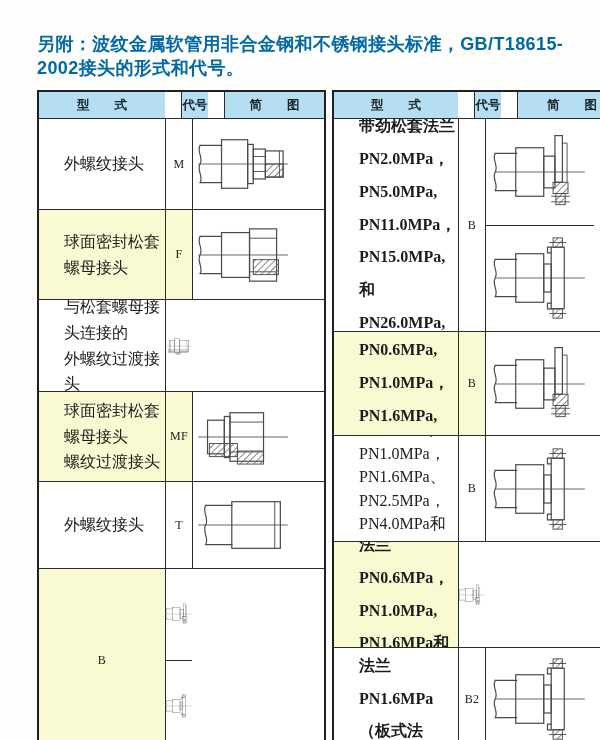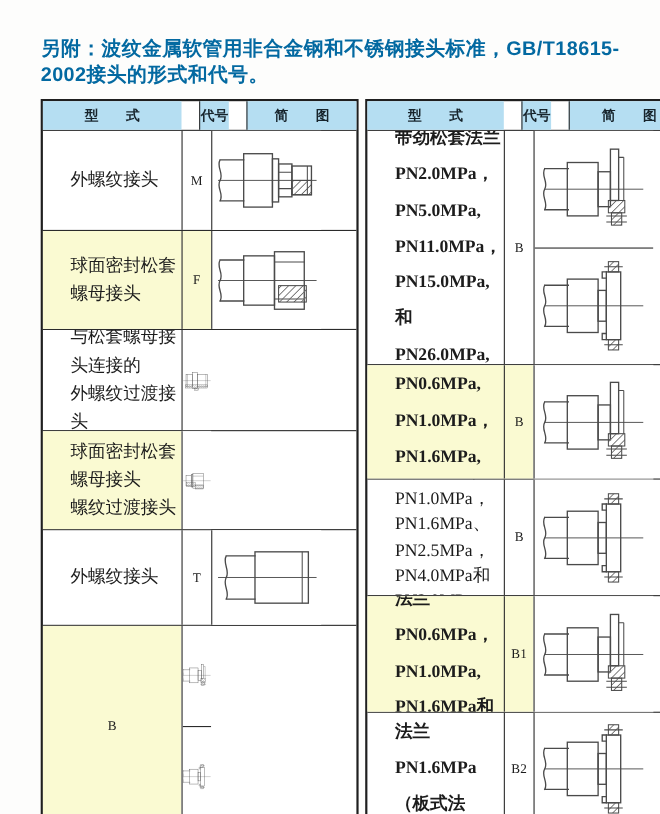--- a/index.html
+++ b/index.html
@@ -116,20 +116,21 @@
               <rect x="10" y="60" width="76" height="11" fill="url(#hatch)" stroke="#4a4a4a" stroke-width="1"></rect>
               <rect x="42" y="71" width="14" height="8" fill="url(#hatch)" stroke="#4a4a4a" stroke-width="1"></rect>
             </svg>
           </div>
       </div>
     </div>
 
     <div class="row hl" style="height:89px">
       <div class="c type">球面密封松套螺母接头
 螺纹过渡接头</div>
+      <div class="c code">MF</div>
       <div class="c sketch">
         <div class="dgm">
             <svg viewBox="0 0 100 90" width="94" height="84">
               <line x1="2" y1="45" x2="98" y2="45" stroke="#4a4a4a" stroke-width="0.9"></line>
               <rect x="12" y="27" width="18" height="36" stroke="#4a4a4a" stroke-width="1.3" fill="none" stroke-linecap="square"></rect>
               <rect x="30" y="23" width="6" height="44" stroke="#4a4a4a" stroke-width="1.3" fill="none" stroke-linecap="square"></rect>
               <rect x="36" y="19" width="36" height="52" stroke="#4a4a4a" stroke-width="1.3" fill="none" stroke-linecap="square"></rect>
               <line x1="36" y1="29" x2="72" y2="29" stroke="#4a4a4a" stroke-width="1"></line>
               <line x1="36" y1="61" x2="72" y2="61" stroke="#4a4a4a" stroke-width="1"></line>
               <rect x="14" y="52" width="30" height="14" fill="url(#hatch)" stroke="#4a4a4a" stroke-width="1"></rect>
@@ -284,21 +285,20 @@
               <line x1="60" y1="83" x2="78" y2="83" stroke="#4a4a4a" stroke-width="1"></line>
             </svg>
           </div>
       </div>
     </div>
 
     <div class="row hl" style="height:105px">
       <div class="c type lh-loose">翻边环松套法兰
 PN0.6MPa，PN1.0MPa,
 PN1.6MPa和PN2.0MPa,</div>
-      <div class="c code">B1</div>
       <div class="c sketch">
         <div class="dgm">
             <svg viewBox="0 0 100 90" width="94" height="84">
               <line x1="2" y1="45" x2="98" y2="45" stroke="#4a4a4a" stroke-width="0.9"></line>
               <path d="M2 25 H25 M2 65 H25 M2 25 c-4 7 4 13 0 20 c-4 7 4 13 0 20" stroke="#4a4a4a" stroke-width="1.3" fill="none" stroke-linecap="square"></path>
               <rect x="24" y="19" width="30" height="52" stroke="#4a4a4a" stroke-width="1.3" fill="none" stroke-linecap="square"></rect>
               <rect x="54" y="28" width="12" height="34" stroke="#4a4a4a" stroke-width="1.3" fill="none" stroke-linecap="square"></rect>
               <rect x="66" y="6" width="8" height="50" stroke="#4a4a4a" stroke-width="1.3" fill="none" stroke-linecap="square"></rect>
               <line x1="79" y1="14" x2="79" y2="56" stroke="#4a4a4a" stroke-width="1"></line>
               <line x1="74" y1="14" x2="79" y2="14" stroke="#4a4a4a" stroke-width="1"></line>

